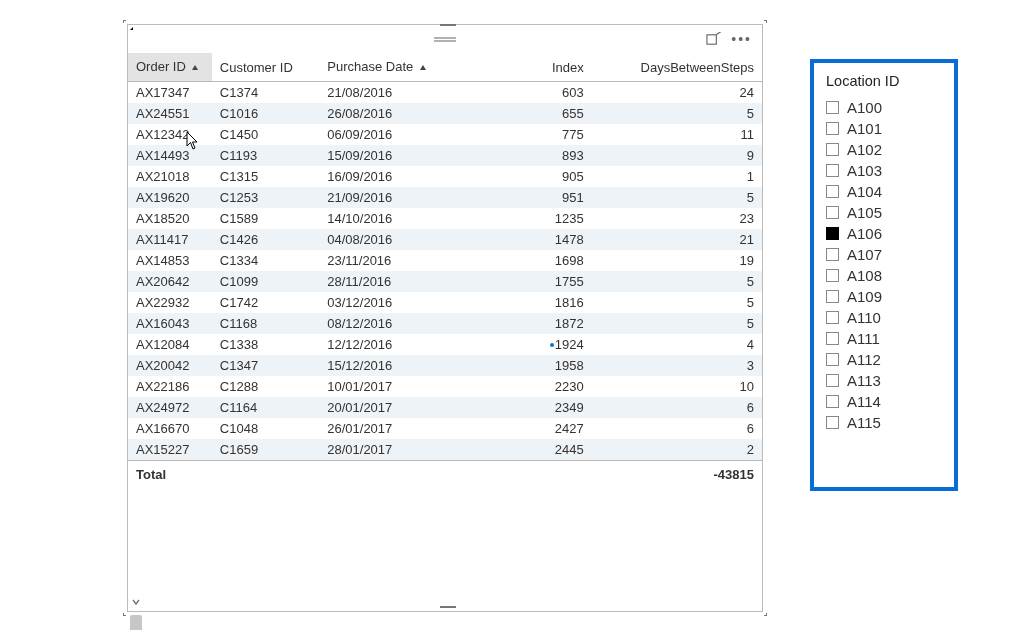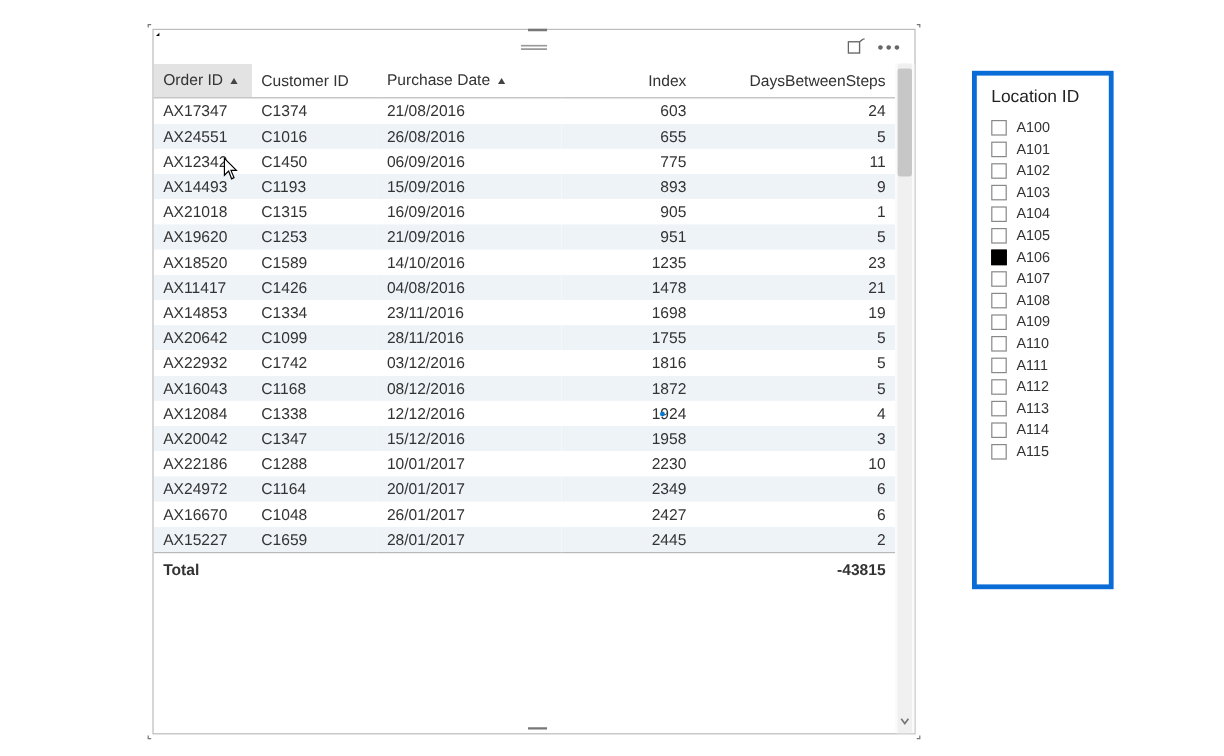--- a/index.html
+++ b/index.html
@@ -33,21 +33,21 @@
     gap: 10px;
     padding-right: 10px;
   }
   .visual-header .icon { width: 15px; height: 15px; color: #666; cursor: pointer; }
   .visual-header .dots { letter-spacing: 2px; color: #666; font-size: 14px; line-height: 10px; cursor: pointer; }
   .grip {
     position: absolute; left: 50%; top: 6px; transform: translateX(-50%);
     width: 22px; height: 6px; color: #888;
   }
 
-  .table-wrap { position: absolute; left: 0; top: 28px; right: 0; bottom: 0; display: flex; }
+  .table-wrap { position: absolute; left: 0; top: 28px; right: 0; bottom: 0; display: flex; flex-direction: column; }
   .table-scroll { flex: 1; overflow: hidden; }
   table { border-collapse: collapse; width: 100%; table-layout: fixed; }
   thead th {
     text-align: left; font-weight: 400; color: #333;
     padding: 6px 8px 6px 8px; border-bottom: 1px solid #b8b8b8;
     white-space: nowrap; overflow: hidden;
     position: relative;
   }
   thead th.sorted { background: #e3e3e3; }
   thead th.num, tbody td.num, tfoot td.num { text-align: right; }
@@ -75,27 +75,27 @@
   
   .cursor { position: absolute; left: 186px; top: 131px; width: 14px; height: 20px; pointer-events: none; }
 
   
   .blue-dot { position: absolute; width: 4px; height: 4px; background: #0078d4; border-radius: 50%; left: 550px; top: 343px; }
 
   
   .slicer {
     position: absolute;
     left: 810px; top: 59px;
-    width: 118px; height: 432px;
+    width: 148px; height: 432px;
     border: 4px solid #0a6cd6;
     background: #fff;
     padding: 10px 8px 8px 12px;
   }
   .slicer-title { font-size: 14.5px; margin-bottom: 8px; color: #222; }
-  .slicer-item { display: flex; align-items: center; gap: 8px; font-size: 12px; color: #333; padding: 2px 0; cursor: pointer; }
+  .slicer-item { display: flex; align-items: center; gap: 8px; font-size: 15px; color: #333; padding: 2px 0; cursor: pointer; }
   .checkbox {
     width: 13px; height: 13px; border: 1px solid #888; background: #fff; flex: 0 0 13px;
   }
   .checkbox.checked { background: #000; border-color: #000; }
 </style>
 </head>
 <body>
 
 <div class="canvas">
 

